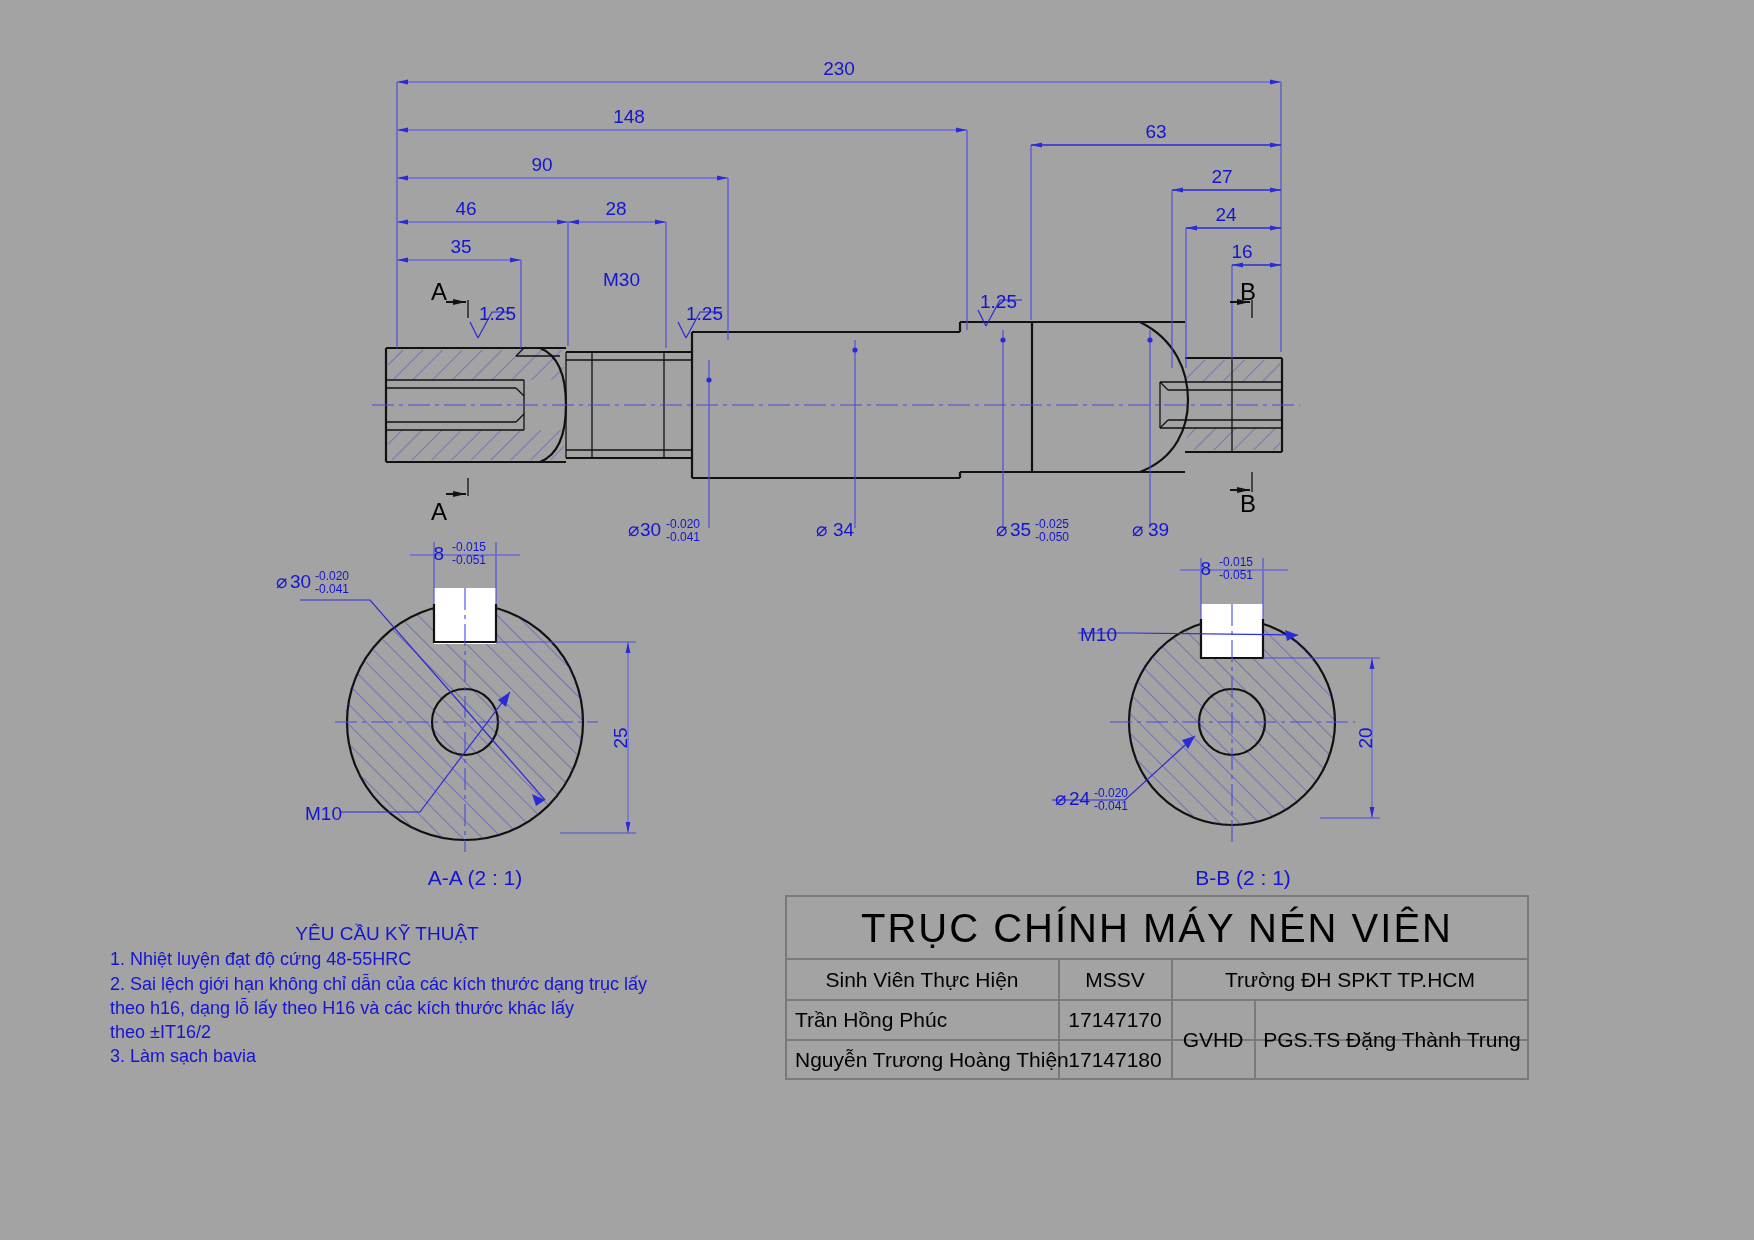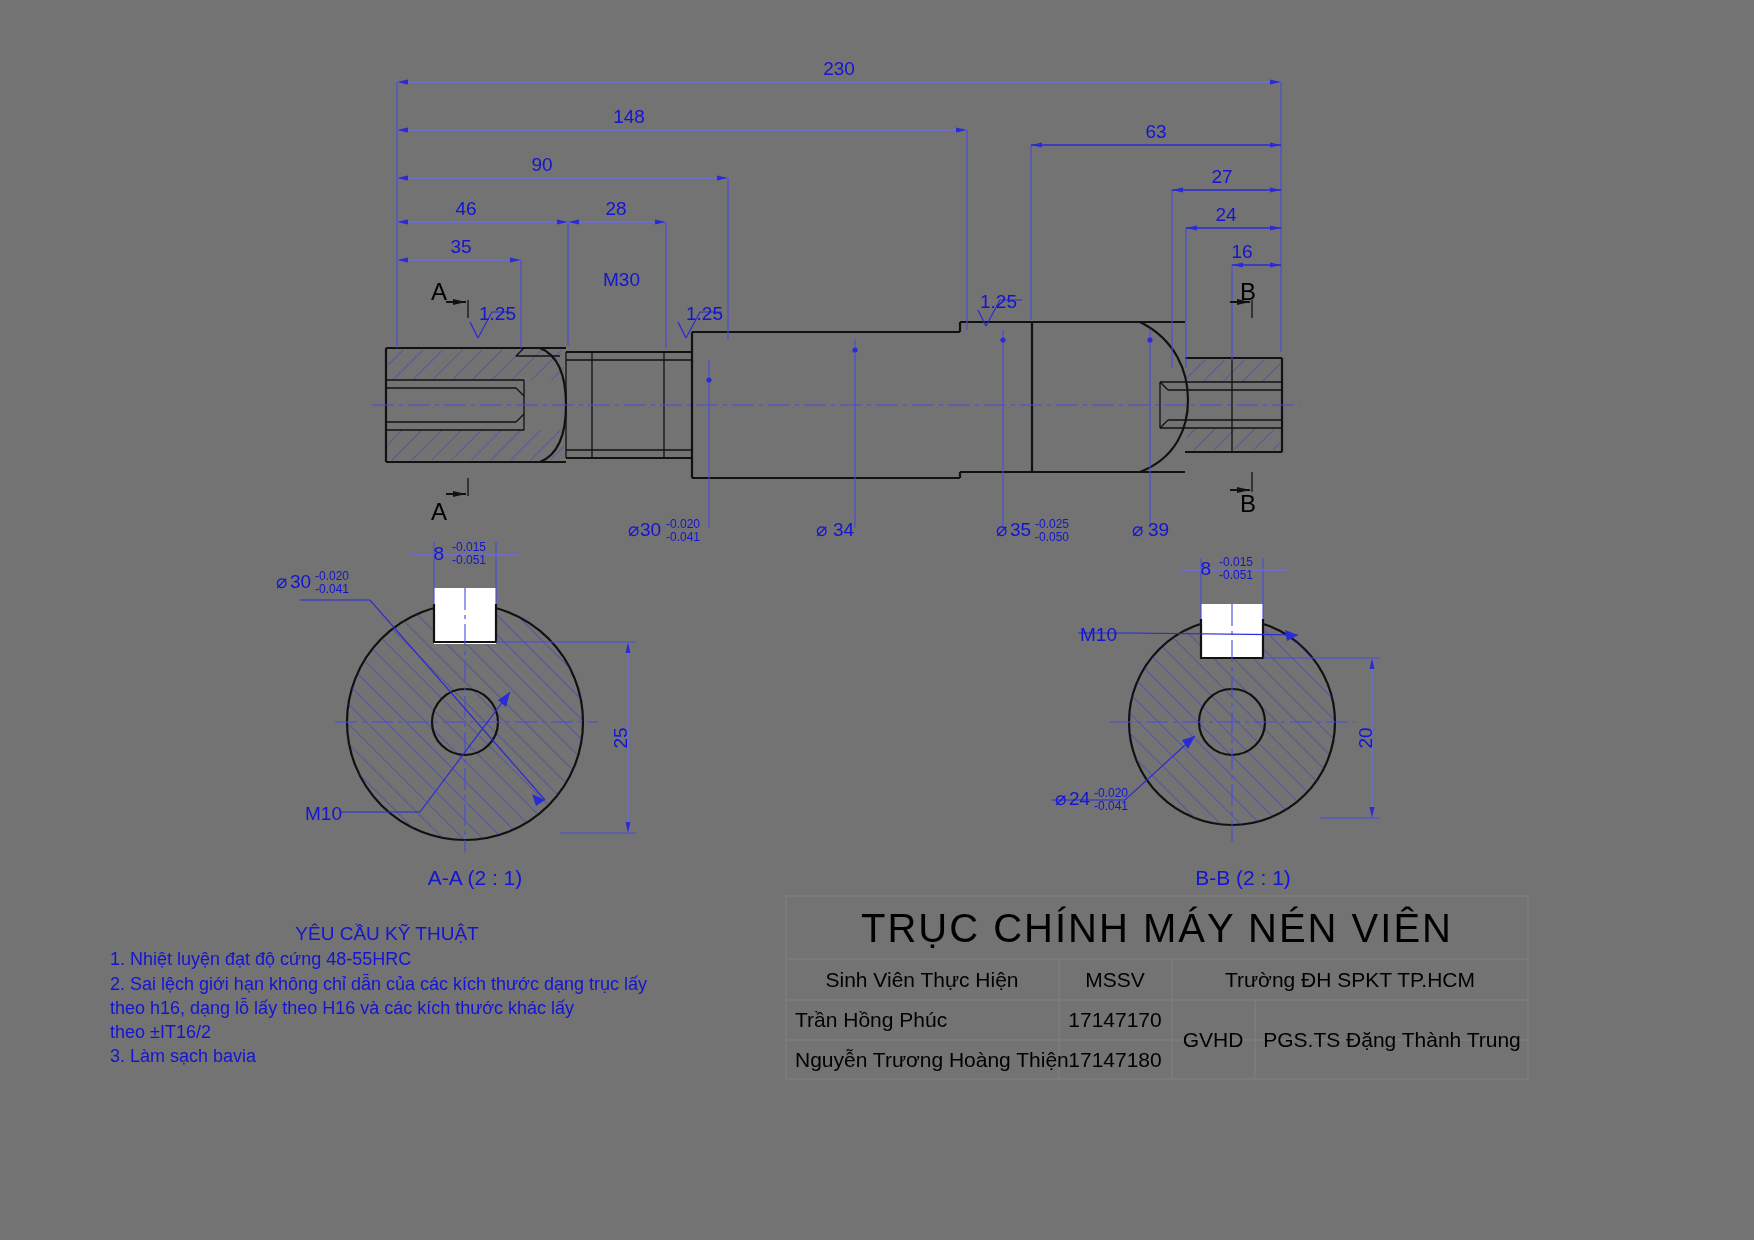--- a/index.html
+++ b/index.html
@@ -7,21 +7,21 @@
     padding: 0;
     background: #ffffff;
   }
   body {
     font-family: "Liberation Sans", sans-serif;
   }
   #sheet {
     position: relative;
     width: 1754px;
     height: 1240px;
-    background: #737373;
+    background: #a3a3a3;
     overflow: hidden;
   }
   #sheet svg.layer {
     position: absolute;
     top: 0; left: 0;
     width: 1754px;
     height: 1240px;
   }
   text {
     font-family: "Liberation Sans", sans-serif;

